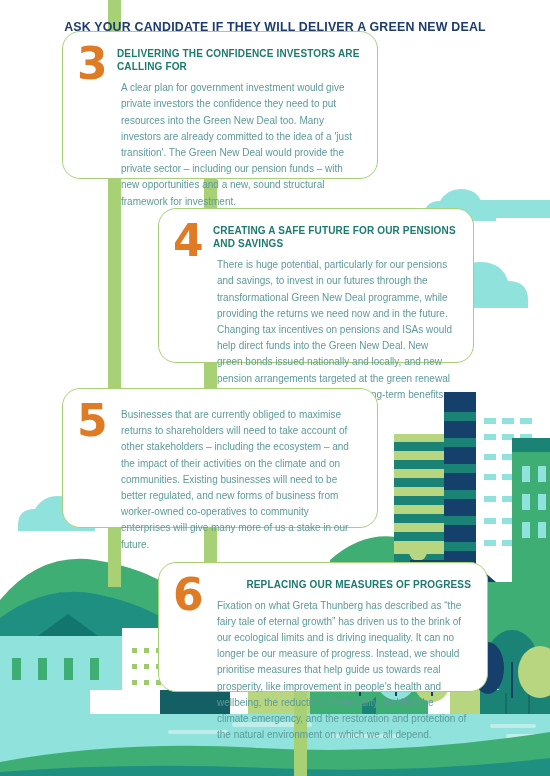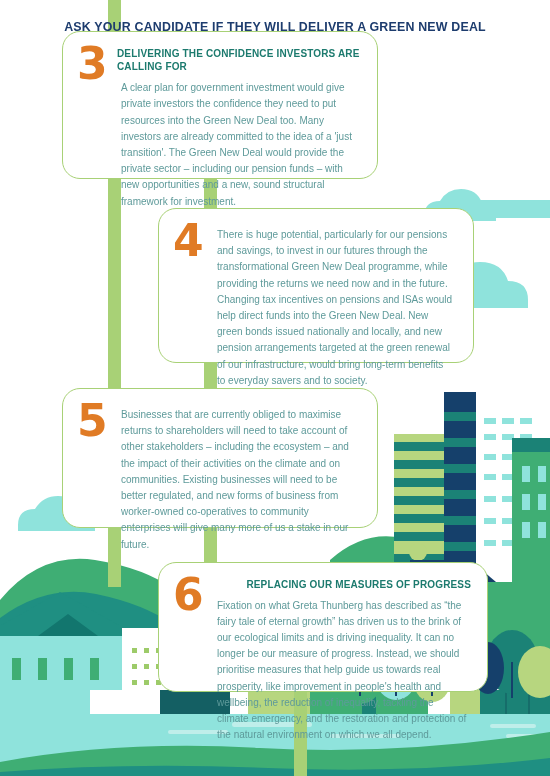--- a/index.html
+++ b/index.html
@@ -250,20 +250,21 @@
     <div class="card-num">3</div>
     <div class="card-body">
       <div class="card-title">DELIVERING THE CONFIDENCE INVESTORS ARE CALLING FOR</div>
       <p class="card-text">A clear plan for government investment would give private investors the confidence they need to put resources into the Green New Deal too. Many investors are already committed to the idea of a 'just transition'. The Green New Deal would provide the private sector – including our pension funds – with new opportunities and a new, sound structural framework for investment.</p>
     </div>
   </div>
 
   <div class="card" id="card4">
     <div class="card-num">4</div>
     <div class="card-body">
+      <div class="card-title">CREATING A SAFE FUTURE FOR OUR PENSIONS AND SAVINGS</div>
       <p class="card-text">There is huge potential, particularly for our pensions and savings, to invest in our futures through the transformational Green New Deal programme, while providing the returns we need now and in the future. Changing tax incentives on pensions and ISAs would help direct funds into the Green New Deal. New green bonds issued nationally and locally, and new pension arrangements targeted at the green renewal of our infrastructure, would bring long-term benefits to everyday savers and to society.</p>
     </div>
   </div>
 
   <div class="card" id="card5">
     <div class="card-num">5</div>
     <div class="card-body">
       <p class="card-text">Businesses that are currently obliged to maximise returns to shareholders will need to take account of other stakeholders – including the ecosystem – and the impact of their activities on the climate and on communities. Existing businesses will need to be better regulated, and new forms of business from worker-owned co-operatives to community enterprises will give many more of us a stake in our future.</p>
     </div>
   </div>

